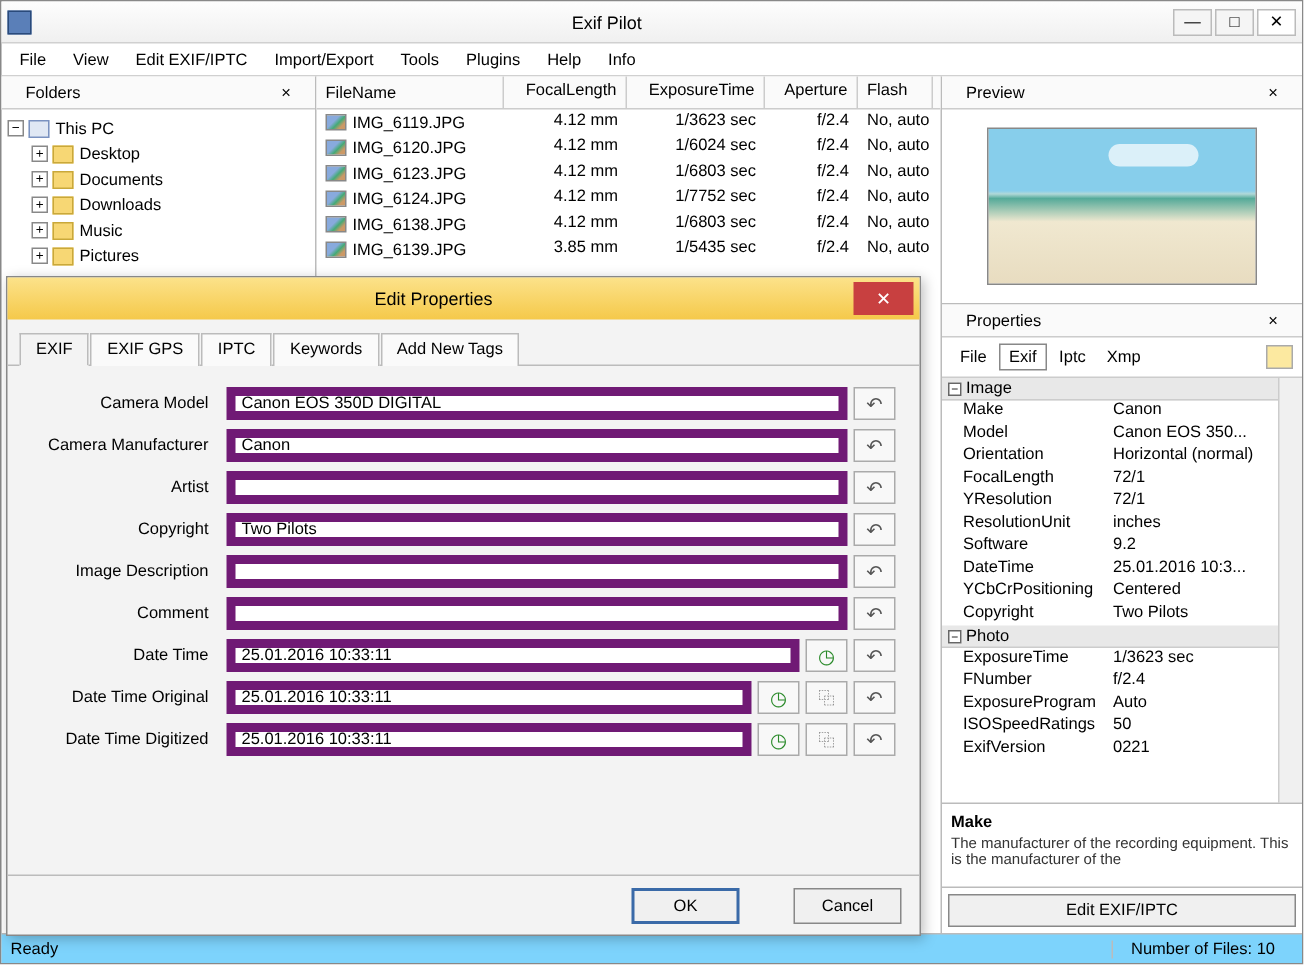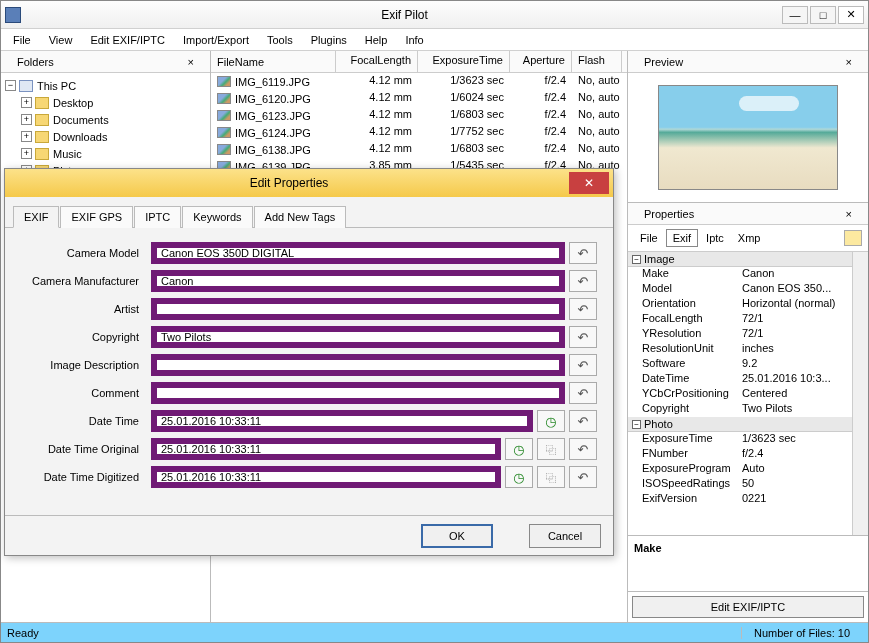--- a/index.html
+++ b/index.html
@@ -67,21 +67,21 @@
 .desc-box b { font-weight: bold; }
 .desc-box p { margin-top: 3px; font-size: 10px; color: #333; }
 
 .edit-btn-bar { border-top: 1px solid #bbb; padding: 4px; display: flex; }
 .edit-btn-bar button { flex: 1; height: 22px; border: 1px solid #888; background: #f0f0f0; cursor: pointer; }
 
 .statusbar { height: 20px; border-top: 1px solid #bbb; display: flex; align-items: center; padding: 0 6px; background: #7dd3fc; }
 .statusbar .seg { border-left: 1px solid #bbb; padding: 0 12px; }
 
 
-.modal { position: absolute; left: 4px; top: 168px; width: 610px; height: 388px; background: #f3f3f3; border: 1px solid #888; box-shadow: 2px 2px 8px rgba(0,0,0,0.25); display: flex; flex-direction: column; }
+.modal { position: absolute; left: 4px; top: 184px; width: 610px; height: 440px; background: #f3f3f3; border: 1px solid #888; box-shadow: 2px 2px 8px rgba(0,0,0,0.25); display: flex; flex-direction: column; }
 .modal-title { height: 28px; background: linear-gradient(#fce28a,#f5c94a); display: flex; align-items: center; padding: 0 4px; }
 .modal-title span { flex: 1; text-align: center; font-size: 12px; }
 .modal-close { width: 40px; height: 22px; background: #c84040; color: #fff; border: none; display: flex; align-items: center; justify-content: center; font-size: 12px; cursor: pointer; }
 
 .modal-tabs { display: flex; padding: 8px 8px 0 8px; gap: 1px; border-bottom: 1px solid #bbb; }
 .mtab { padding: 4px 10px; border: 1px solid #bbb; border-bottom: none; background: #fafafa; cursor: pointer; position: relative; top: 1px; }
 .mtab.active { background: #f3f3f3; border-bottom: 1px solid #f3f3f3; }
 
 .modal-body { flex: 1; padding: 14px 16px; }
 .frow { display: flex; align-items: center; margin-bottom: 6px; }
@@ -328,20 +328,21 @@
               <div class="pg-row">
                 <div class="pg-key">ExifVersion</div>
                 <div class="pg-val">0221</div>
               </div>
             </div>
         </div>
         <div class="scrollbar-v"></div>
       </div>
       <div class="desc-box">
         <b>Make</b>
+        <p>The manufacturer of the recording equipment. This is the manufacturer of the</p>
       </div>
       <div class="edit-btn-bar">
         <button>Edit EXIF/IPTC</button>
       </div>
     </div>
   </div>
 
   <div class="statusbar">
     <span>Ready</span>
     <span style="flex:1"></span>

